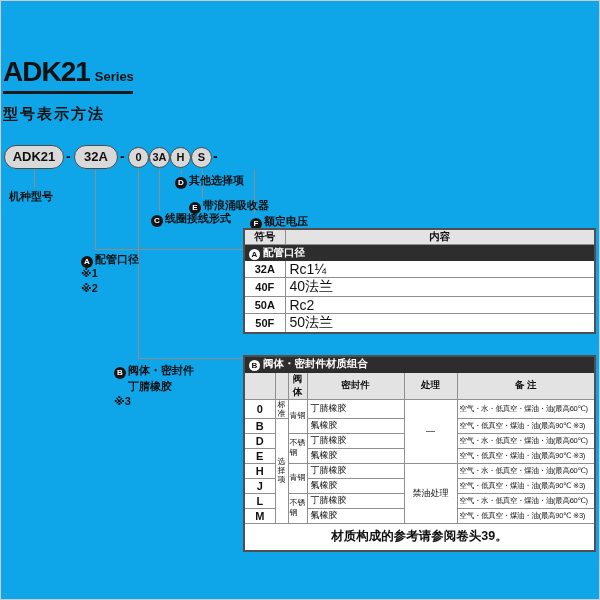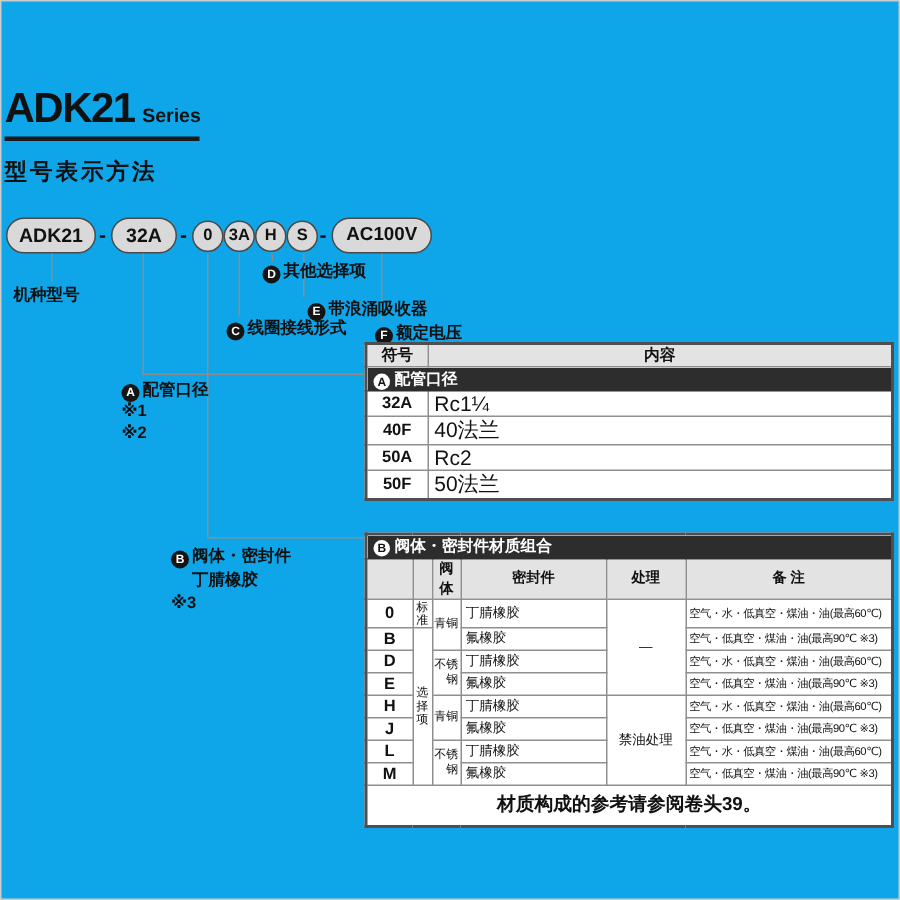--- a/index.html
+++ b/index.html
@@ -38,21 +38,21 @@
   .tblA tr.section td { height:16px; }
   .tblA tr.data td { height:15px; }
   .tblA td.sym { text-align:center; font-weight:bold; font-size:11px; }
   .tblA td.cnt { font-size:14px; padding-left:4px; }
   .tblB { left:242px; top:354px; width:353px; }
   .tblB tr.section td { height:16px; }
   .tblB tr.hdr td { height:15px; font-size:9.5px; }
   .tblB tr.data td { height:15px; }
   .tblB td.sym { text-align:center; font-weight:bold; font-size:11px; }
   .tblB td.vcell { font-size:8px; line-height:9px; text-align:center; word-break:break-all; padding:0 2px; vertical-align:middle; }
-  .tblB td.body { font-size:8px; line-height:10px; text-align:right; word-break:break-all; padding:0 1px; vertical-align:middle; }
+  .tblB td.body { font-size:8px; line-height:10px; text-align:left; word-break:break-all; padding:0 1px; vertical-align:middle; }
   .tblB td.seal { font-size:9px; padding-left:3px; white-space:nowrap; }
   .tblB td.treat { font-size:9px; text-align:center; vertical-align:middle; }
   .tblB td.rem { font-size:7.5px; letter-spacing:-0.3px; padding-left:2px; white-space:nowrap; }
   .tblB tr.noterow td { height:28px; text-align:center; font-weight:bold; font-size:12.5px; }
 </style>
 </head>
 <body>
 
 <div class="page">
 
@@ -63,41 +63,40 @@
 
   <div class="pill" style="left:3px; width:60px;">ADK21</div>
   <div class="dash" style="left:65px;">-</div>
   <div class="pill" style="left:73px; width:44px;">32A</div>
   <div class="dash" style="left:119px;">-</div>
   <div class="circle" style="left:127px;">0</div>
   <div class="circle" style="left:148px;">3A</div>
   <div class="circle" style="left:169px;">H</div>
   <div class="circle" style="left:190px;">S</div>
   <div class="dash" style="left:212px;">-</div>
-  <div class="pill" style="left:220px; width:67px; font-size:12.5px;">AC100V</div>
 
   <div class="vline" style="left:33px;  top:168px; height:19px;"></div>
   <div class="vline" style="left:94px;  top:168px; height:81px;"></div>
   <div class="hline" style="left:94px;  top:248px; width:148px;"></div>
   <div class="vline" style="left:137px; top:168px; height:190px;"></div>
   <div class="hline" style="left:137px; top:357px; width:105px;"></div>
   <div class="vline" style="left:158px; top:168px; height:42px;"></div>
   <div class="vline" style="left:180px; top:168px; height:5px;"></div>
   <div class="vline" style="left:201px; top:168px; height:29px;"></div>
   <div class="vline" style="left:253px; top:168px; height:45px;"></div>
 
   <div class="callout" style="left:8px; top:188px;">
     <span>机种型号</span>
   </div>
 
   <div class="callout" style="left:174px; top:172px;">
     <span class="bcirc">D</span><span>其他选择项</span>
   </div>
 
-  <div class="callout" style="left:204px; top:197px;">
+  <div class="callout" style="left:188px; top:197px;">
     <span class="bcirc">E</span><span>带浪涌吸收器</span>
   </div>
 
   <div class="callout" style="left:150px; top:210px;">
     <span class="bcirc">C</span><span>线圈接线形式</span>
   </div>
 
   <div class="callout" style="left:249px; top:213px;">
     <span class="bcirc">F</span><span>额定电压</span>
   </div>

